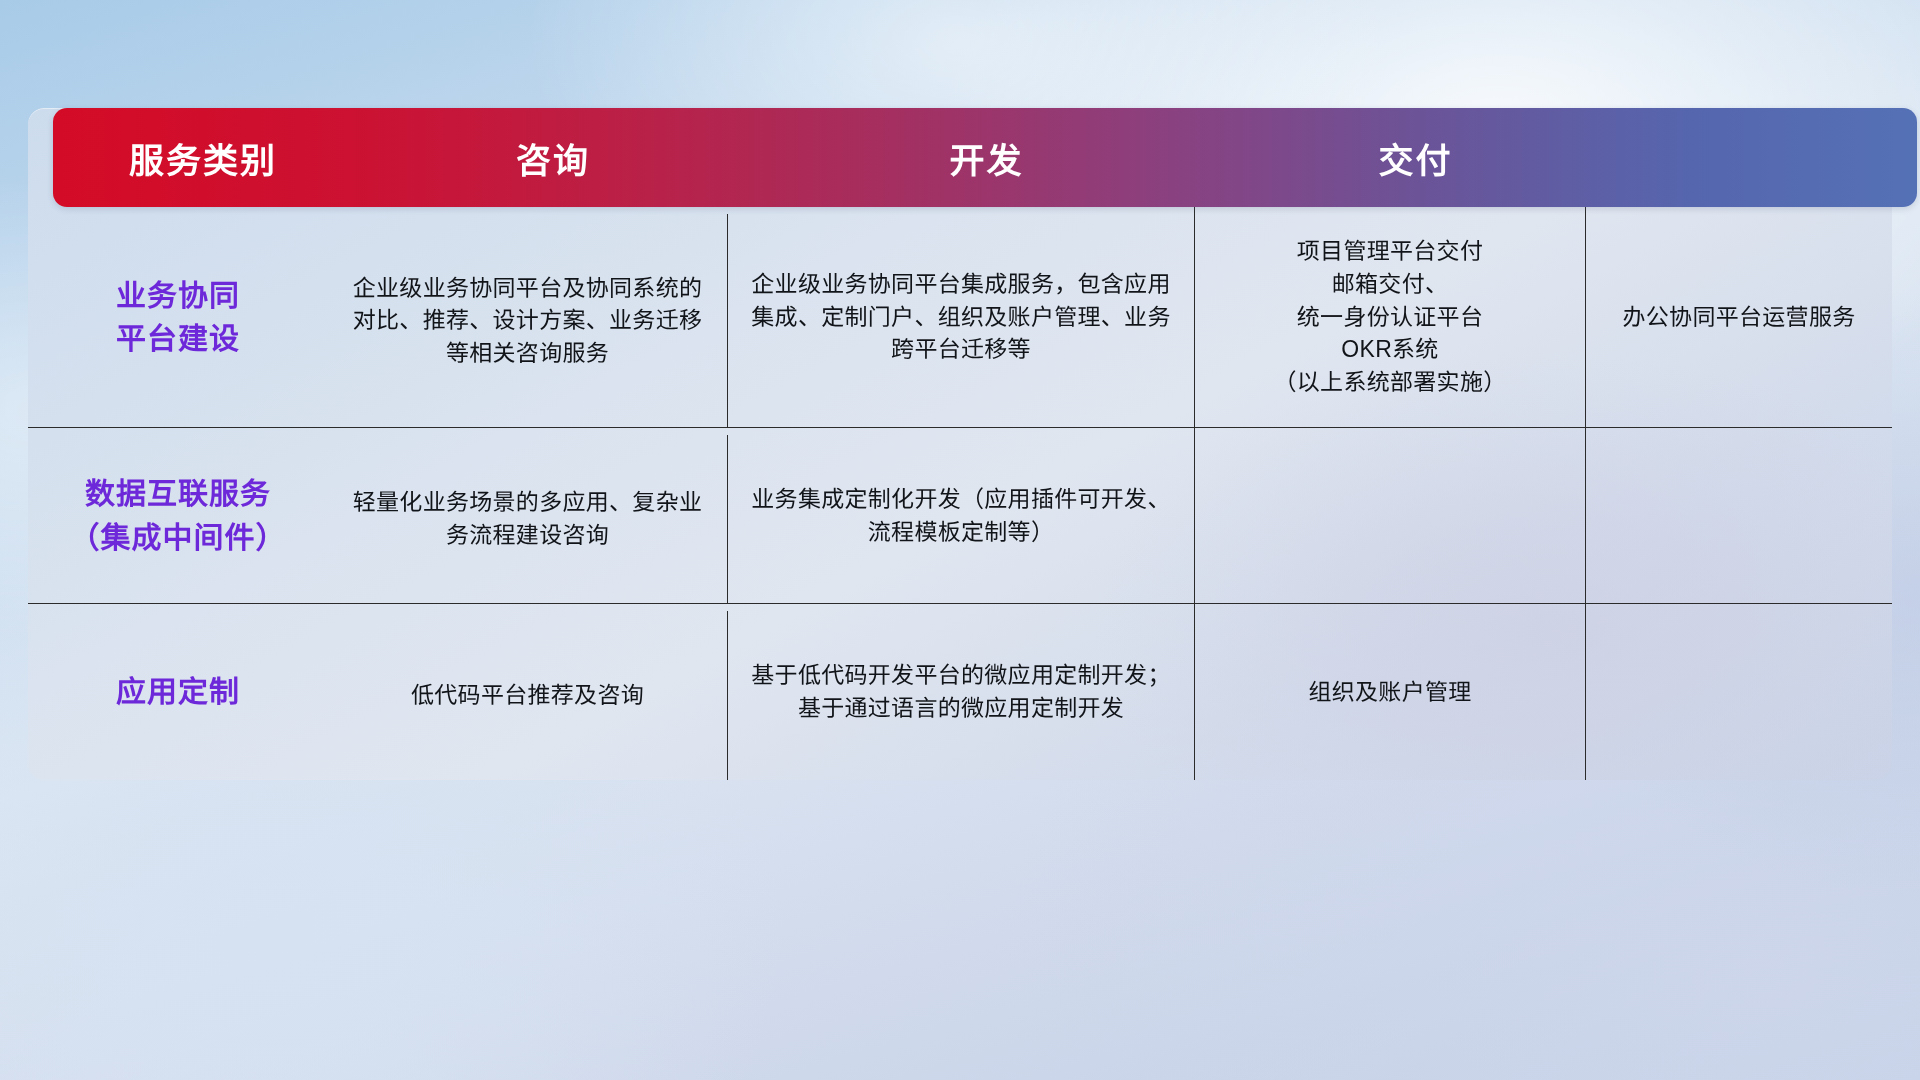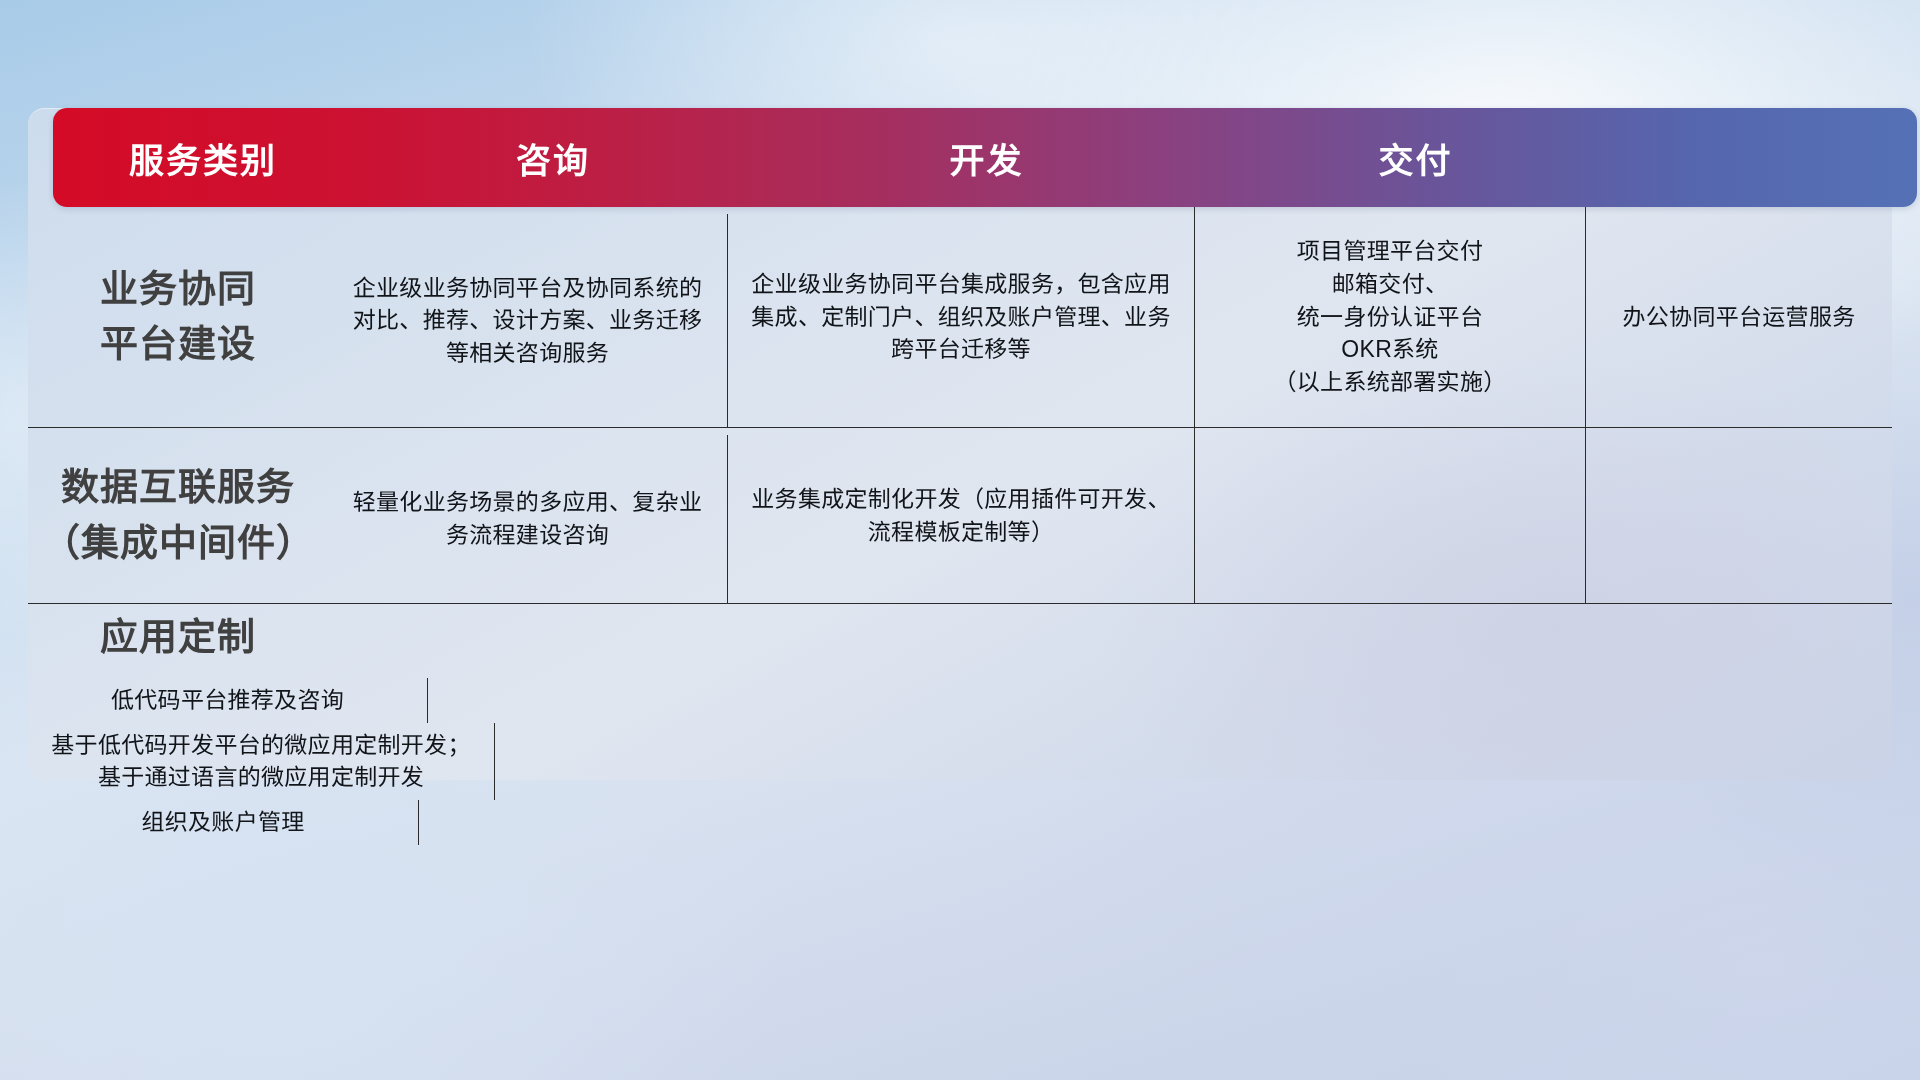--- a/index.html
+++ b/index.html
@@ -110,43 +110,43 @@
     z-index: 2;
   }
   .row {
     display: flex;
     width: 100%;
     box-sizing: border-box;
     border-bottom: 1.6px solid #2b2b2b;
   }
   .row.r0 { height: 221px; }
   .row.r1 { height: 176px; }
-  .row.r2 { height: 176px; border-bottom: none; flex-direction: column; }
+  .row.r2 { height: 176px; border-bottom: none; }
 
   .cell {
     box-sizing: border-box;
     display: flex;
     align-items: center;
     justify-content: center;
     text-align: center;
     padding: 6px 14px;
     line-height: 1.42;
     color: #111418;
     font-size: 23px;
     letter-spacing: 0.3px;
   }
   .cell.c0 { width: 300px; }
   .cell.c1 { width: 400px; border-right: 1.6px solid #2b2b2b; margin-top: 7px; }
   .cell.c2 { width: 467px; border-right: 1.6px solid #2b2b2b; }
   .cell.c3 { width: 391px; border-right: 1.6px solid #2b2b2b; }
   .cell.c4 { width: 306px; }
 
   .cat-label {
-    color: #404040;
-    font-size: 38px;
+    color: #6d28d9;
+    font-size: 30px;
     font-weight: bold;
     line-height: 1.45;
     letter-spacing: 1px;
   }
   .cell-text { white-space: pre-line; text-align: center; }
 </style>
 </head>
 <body>
 
 <div id="bg-layer"></div>

